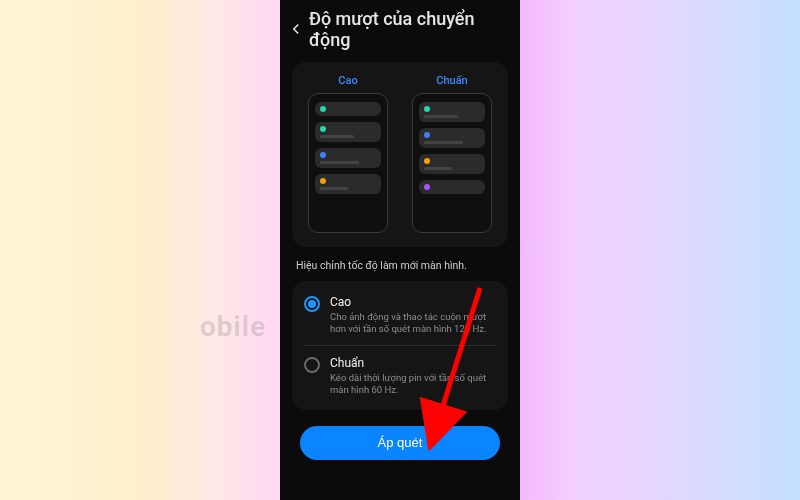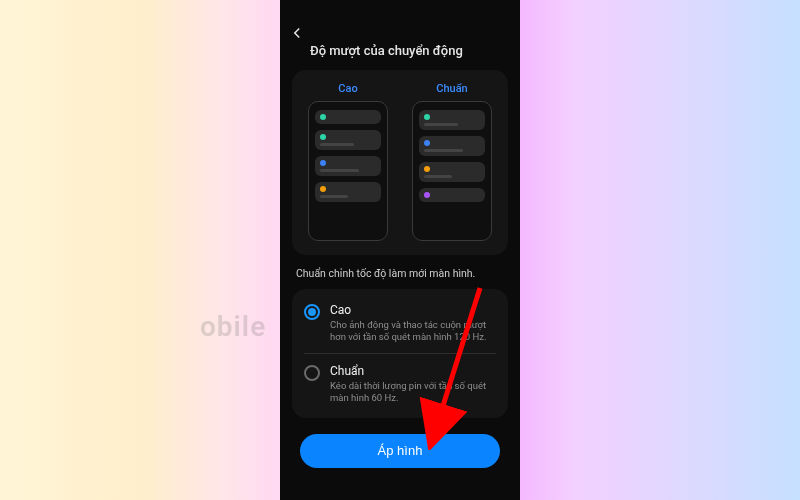--- a/index.html
+++ b/index.html
@@ -2,21 +2,21 @@
 <html><head>
 <meta charset="utf-8">
 <style>
   html,body{margin:0;padding:0;width:800px;height:500px;overflow:hidden;font-family:-apple-system,BlinkMacSystemFont,"Segoe UI",Roboto,Arial,sans-serif;}
   .bg{width:800px;height:500px;position:relative;background:linear-gradient(90deg,#fff5d6 0%,#ffeecb 18%,#ffe6e9 28%,#ffc3ff 45%,#f8a1ff 58%,#f3d1ff 72%,#c6e0ff 100%);}
   .watermark{position:absolute;left:200px;top:310px;font-size:28px;font-weight:600;color:rgba(120,120,120,0.25);letter-spacing:1px;pointer-events:none;}
   .phone{position:absolute;left:280px;top:0;width:240px;height:500px;background:#0b0b0b;color:#e6e6e6;overflow:hidden;}
   .hdr{display:flex;align-items:center;padding:8px 10px 2px 6px;}
   .back{width:22px;height:22px;display:flex;align-items:center;justify-content:center;color:#e6e6e6;}
   .back svg{width:18px;height:18px;stroke:#e6e6e6;stroke-width:2;fill:none;}
-  .title{font-size:13px;font-weight:500;margin-left:2px;margin-top:35px;}
+  .title{font-size:18px;font-weight:500;margin-left:2px;}
   .previews{display:flex;gap:12px;justify-content:center;margin:10px 12px 0 12px;background:#151515;border-radius:14px;padding:12px 10px 14px 10px;}
   .preview{flex:1;display:flex;flex-direction:column;align-items:center;}
   .plabel{font-size:11px;color:#3b8cff;margin-bottom:6px;font-weight:500;}
   .pscreen{width:80px;height:140px;border:1px solid #3a3a3a;border-radius:10px;padding:8px 6px;box-sizing:border-box;display:flex;flex-direction:column;gap:6px;background:#0f0f0f;}
   .card{background:#2b2b2b;border-radius:6px;padding:4px 5px;display:flex;flex-direction:column;gap:3px;}
   .dot{width:6px;height:6px;border-radius:50%;}
   .line{height:3px;border-radius:2px;background:#444;}
   .desc{font-size:10.5px;color:#cfcfcf;margin:12px 16px 8px 16px;line-height:1.3;}
   .options{margin:0 12px;background:#151515;border-radius:14px;padding:4px 12px 4px 12px;}
   .opt{display:flex;align-items:flex-start;padding:10px 0;}
@@ -84,40 +84,40 @@
               <span class="dot" style="background:#f59e0b"></span>
               <span class="line" style="width:50%"></span>
             </div>
           <div class="card">
               <span class="dot" style="background:#a855f7"></span>
             </div>
         </div>
       </div>
     </div>
 
-    <div class="desc">Chuẩn chỉnh tốc độ làm mới màn hình.</div>
+    <div class="desc">Hiệu chỉnh tốc độ làm mới màn hình.</div>
 
     <div class="options">
       <div class="opt">
         <span class="radio on"></span>
         <div>
           <div class="optlabel">Cao</div>
           <div class="optdesc">Cho ảnh động và thao tác cuộn mượt hơn với tần số quét màn hình 120 Hz.</div>
         </div>
       </div>
       <div class="opt">
         <span class="radio off"></span>
         <div>
           <div class="optlabel">Chuẩn</div>
           <div class="optdesc">Kéo dài thời lượng pin với tần số quét màn hình 60 Hz.</div>
         </div>
       </div>
     </div>
 
-    <button class="apply">Áp hình</button>
+    <button class="apply">Áp quét</button>
 
   </div>
 
   <svg class="arrow" viewBox="0 0 80 170">
     <defs>
       <marker id="ah" markerWidth="10" markerHeight="10" refX="5" refY="5" orient="auto">
         <path d="M0,0 L10,5 L0,10 Z" fill="#ff0000"></path>
       </marker>
     </defs>
     <line x1="62" y1="8" x2="18" y2="148" stroke="#ff0000" stroke-width="5" marker-end="url(#ah)"></line>

